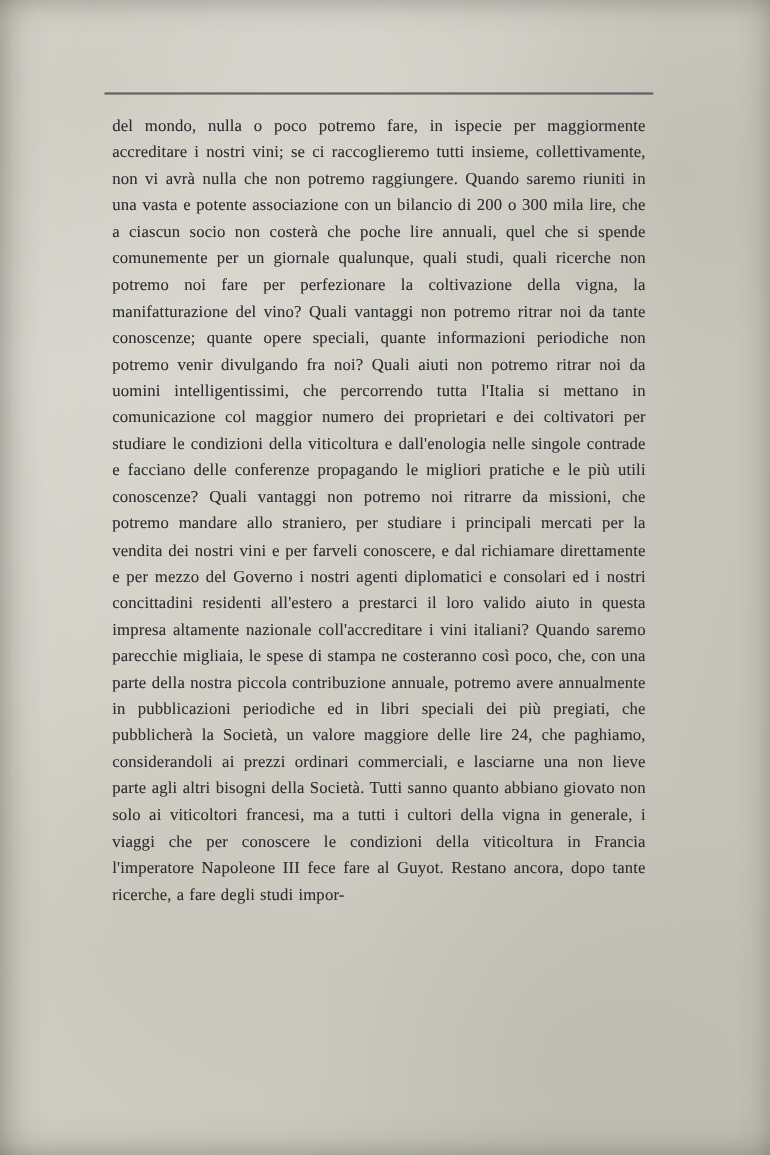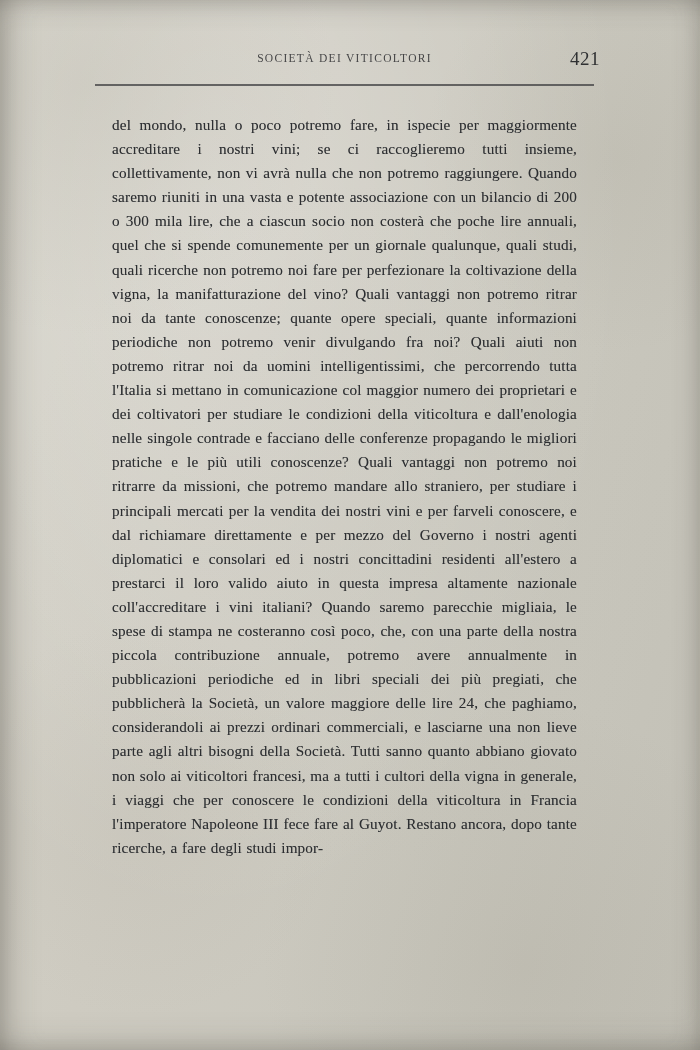--- a/index.html
+++ b/index.html
@@ -100,44 +100,40 @@
     font-size: 15.2px;
     line-height: 24.1px;
     color: #2c2e31;
     text-align: justify;
     text-justify: inter-word;
     font-family: "Liberation Serif", serif;
     letter-spacing: 0.15px;
     word-spacing: 0.6px;
   }
   .body-text p {
-    margin: 15px;
+    margin: 5px;
     text-indent: 0;
   }
   .body-text .last-line {
     font-weight: 600;
     letter-spacing: 0.25px;
   }
   
   .body-text {
     text-shadow: 0 0 0.6px rgba(44,46,49,0.35);
   }
 </style>
 </head>
 <body>
 
 <div class="page">
   <div class="grain"></div>
 
   <div class="content">
 
-    <div class="header-row">
-      <div class="running-head">Società dei viticoltori</div>
-      <div class="folio">421</div>
-    </div>
 
     <div class="rule"></div>
 
     <div class="body-text">
       <p>del mondo, nulla o poco potremo fare, in ispecie per maggiormente accreditare i nostri vini; se ci raccoglieremo tutti insieme, collettivamente, non vi avrà nulla che non potremo raggiungere. Quando saremo riuniti in una vasta e potente associazione con un bilancio di 200 o 300 mila lire, che a ciascun socio non costerà che poche lire annuali, quel che si spende comunemente per un giornale qualunque, quali studi, quali ricerche non potremo noi fare per perfezionare la coltivazione della vigna, la manifatturazione del vino? Quali vantaggi non potremo ritrar noi da tante conoscenze; quante opere speciali, quante informazioni periodiche non potremo venir divulgando fra noi? Quali aiuti non potremo ritrar noi da uomini intelligentissimi, che percorrendo tutta l'Italia si mettano in comunicazione col maggior numero dei proprietari e dei coltivatori per studiare le condizioni della viticoltura e dall'enologia nelle singole contrade e facciano delle conferenze propagando le migliori pratiche e le più utili conoscenze? Quali vantaggi non potremo noi ritrarre da missioni, che potremo mandare allo straniero, per studiare i principali mercati per la vendita dei nostri vini e per farveli conoscere, e dal richiamare direttamente e per mezzo del Governo i nostri agenti diplomatici e consolari ed i nostri concittadini residenti all'estero a prestarci il loro valido aiuto in questa impresa altamente nazionale coll'accreditare i vini italiani? Quando saremo parecchie migliaia, le spese di stampa ne costeranno così poco, che, con una parte della nostra piccola contribuzione annuale, potremo avere annualmente in pubblicazioni periodiche ed in libri speciali dei più pregiati, che pubblicherà la Società, un valore maggiore delle lire 24, che paghiamo, considerandoli ai prezzi ordinari commerciali, e lasciarne una non lieve parte agli altri bisogni della Società. Tutti sanno quanto abbiano giovato non solo ai viticoltori francesi, ma a tutti i cultori della vigna in generale, i viaggi che per conoscere le condizioni della viticoltura in Francia l'imperatore Napoleone III fece fare al Guyot. Restano ancora, dopo tante ricerche, a fare degli studi impor-</p>
     </div>
 
   </div>
 
   <div class="edge-shadow"></div>

